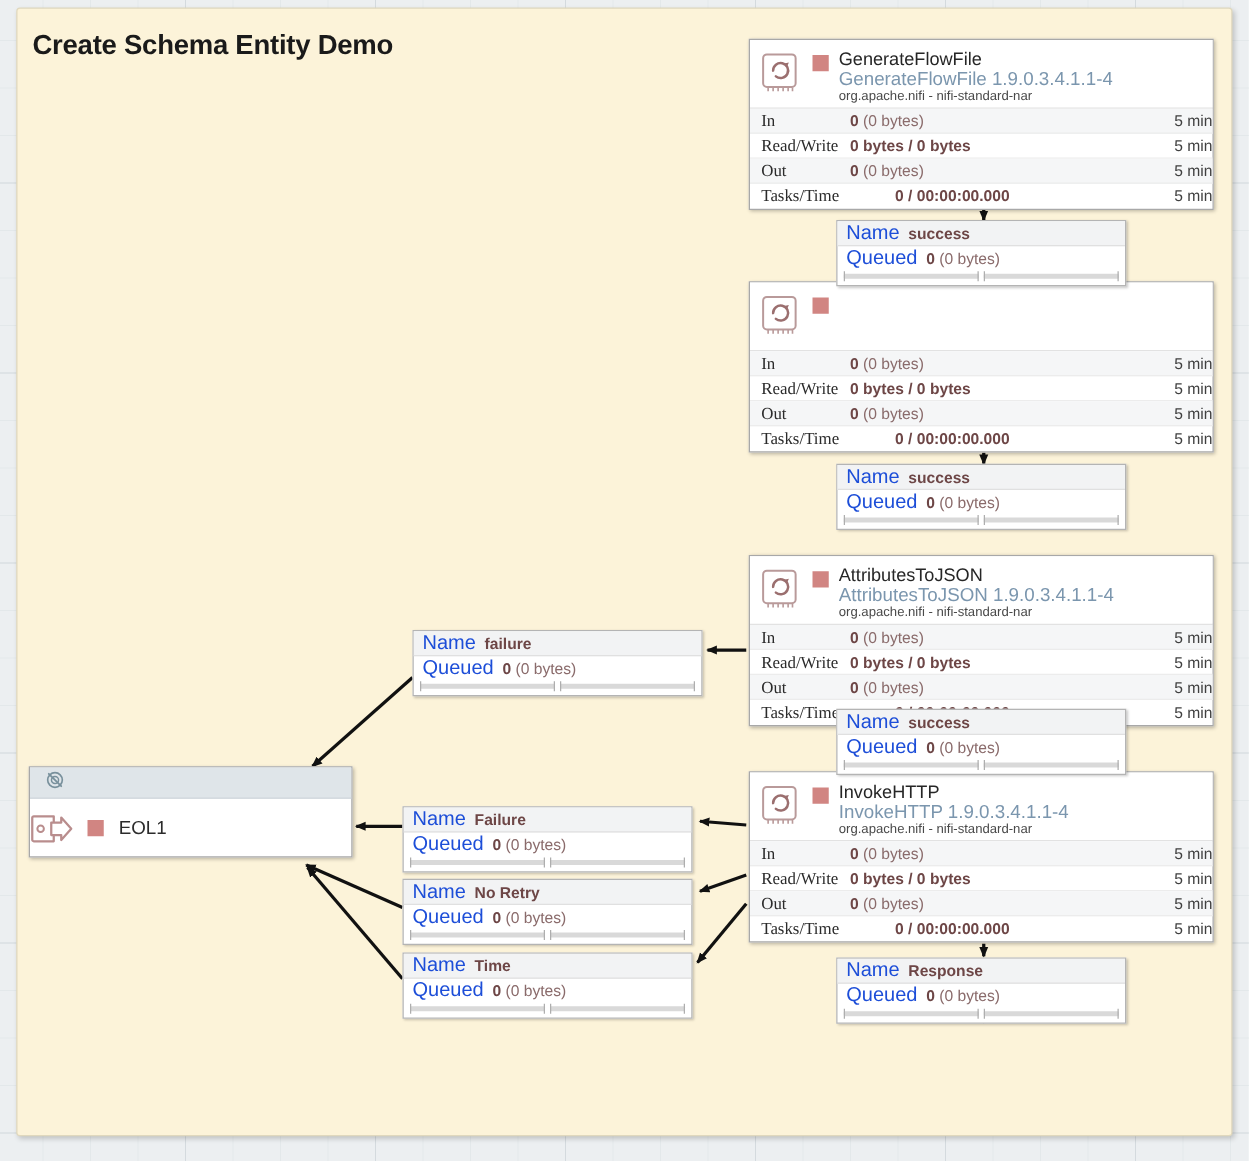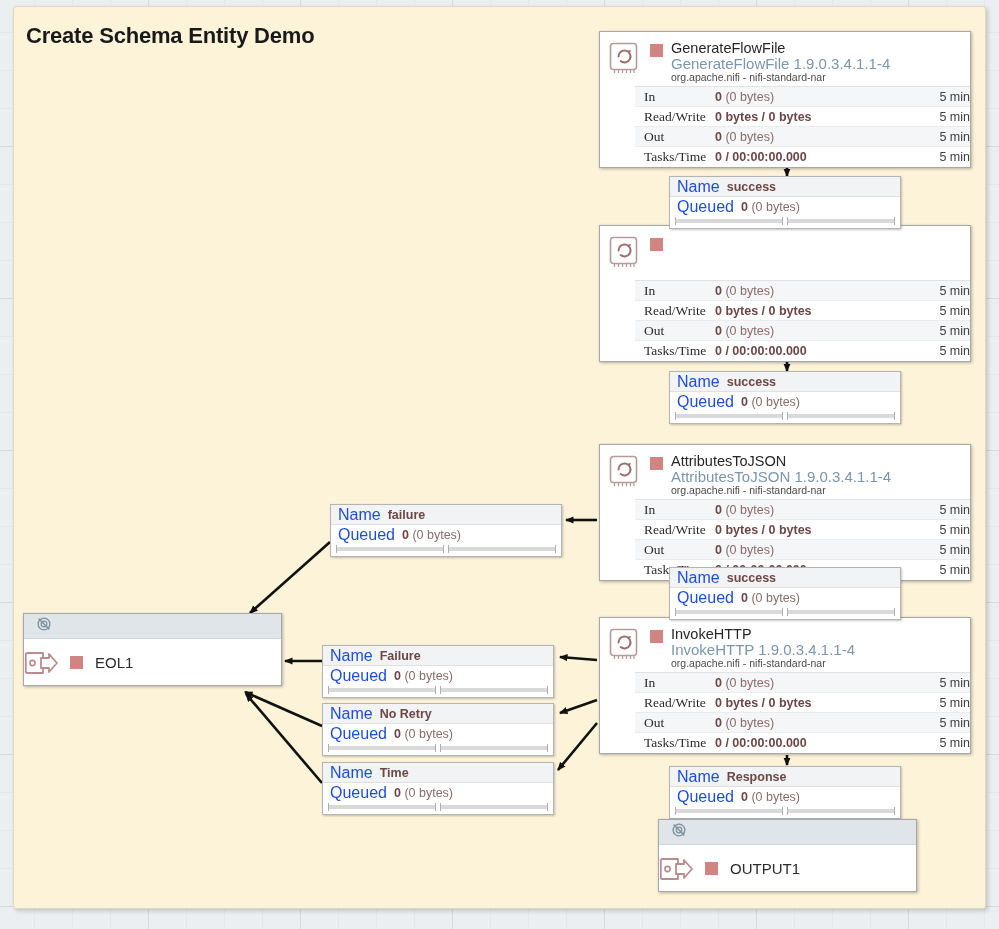--- a/index.html
+++ b/index.html
@@ -107,30 +107,30 @@
     color: #7b96ae;
     line-height: 15px;
     white-space: nowrap;
   }
   .proc-bundle {
     font-size: 10.5px;
     color: #4a4a4a;
     line-height: 13px;
     white-space: nowrap;
   }
-  .proc-stats { border-top: 1px solid #e2e2e2; margin-left: 35px; }
+  .proc-stats { border-top: 1px solid #e2e2e2; }
   .stat-row {
     display: flex;
     align-items: center;
     height: 20px;
     font-size: 12.5px;
     border-bottom: 1px solid #ececec;
     box-sizing: border-box;
   }
-  .stat-row:last-child { border-bottom: none; }
+  .stat-row:last-child { border-bottom: none; gap: 36px; }
   .stat-row.alt { background: #f5f6f7; }
   .stat-label {
     width: 80px;
     flex: 0 0 80px;
     padding-left: 9px;
     color: #2b2b2b;
     box-sizing: border-box;
     font-family: "Liberation Serif", serif;
     font-size: 13.5px;
   }
@@ -609,36 +609,14 @@
           <path d="M3 4 h16 v5 M19 19 v5 H3 a1.2 1.2 0 0 1 -1.2 -1.2 V5.2 A1.2 1.2 0 0 1 3 4" fill="none" stroke="#b98d8d" stroke-width="1.8" stroke-linejoin="round"></path>
           <circle cx="8.5" cy="14" r="2.6" fill="none" stroke="#b98d8d" stroke-width="1.6"></circle>
           <path d="M17 9 h8 V5 l8 9 l-8 9 v-4 h-8 z" fill="none" stroke="#b98d8d" stroke-width="1.8" stroke-linejoin="round"></path>
         </svg>
       </span>
       <span class="stop-square" style="margin-top:0; margin-right:12px;"></span>
       <span class="port-name">EOL1</span>
     </div>
   </div>
 
-  <div class="port" style="left:658px; top:819px; width:259px; height:73px;">
-    <div class="port-head">
-      <span>
-        <svg viewBox="0 0 18 18" width="16" height="16">
-          <circle cx="9" cy="9" r="6.6" fill="none" stroke="#78909c" stroke-width="1.5"></circle>
-          <circle cx="9" cy="9" r="3.2" fill="none" stroke="#78909c" stroke-width="1.3"></circle>
-          <path d="M3.4 3.4 L14.6 14.6" stroke="#78909c" stroke-width="1.6" stroke-linecap="round"></path>
-        </svg>
-      </span>
-    </div>
-    <div class="port-body">
-      <span class="port-icon">
-        <svg viewBox="0 0 36 28" width="36" height="28">
-          <path d="M3 4 h16 v5 M19 19 v5 H3 a1.2 1.2 0 0 1 -1.2 -1.2 V5.2 A1.2 1.2 0 0 1 3 4" fill="none" stroke="#b98d8d" stroke-width="1.8" stroke-linejoin="round"></path>
-          <circle cx="8.5" cy="14" r="2.6" fill="none" stroke="#b98d8d" stroke-width="1.6"></circle>
-          <path d="M17 9 h8 V5 l8 9 l-8 9 v-4 h-8 z" fill="none" stroke="#b98d8d" stroke-width="1.8" stroke-linejoin="round"></path>
-        </svg>
-      </span>
-      <span class="stop-square" style="margin-top:0; margin-right:12px;"></span>
-      <span class="port-name">OUTPUT1</span>
-    </div>
-  </div>
 
 </div>
 
 </body></html>

